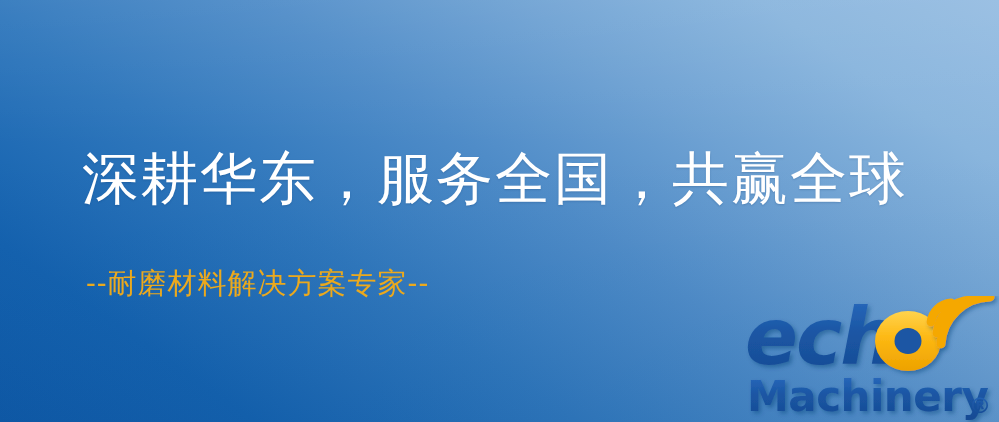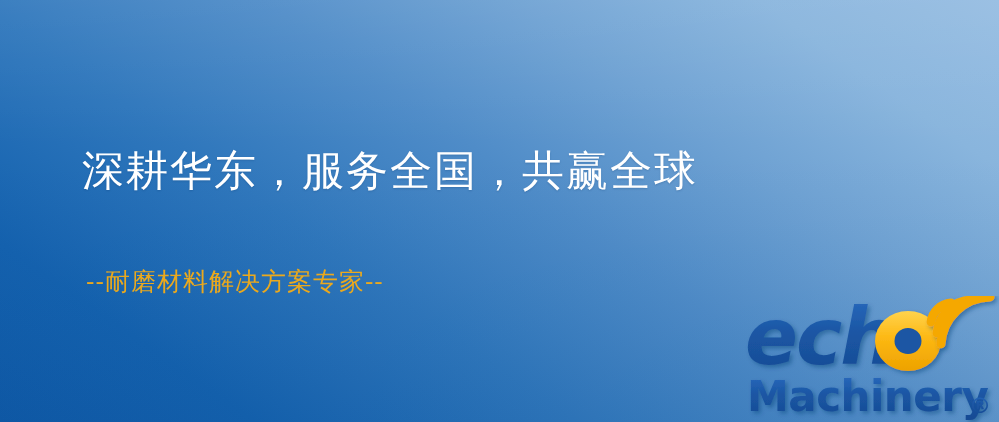--- a/index.html
+++ b/index.html
@@ -37,36 +37,36 @@
     pointer-events: none;
   }
 
   
   .headline {
     position: absolute;
     left: 82px;
     top: 150px;
     color: #ffffff;
     font-family: "DejaVu Serif", "Liberation Serif", serif;
-    font-size: 42px;
+    font-size: 57px;
     line-height: 1.0;
     letter-spacing: 2px;
     white-space: nowrap;
     font-weight: 400;
     text-shadow: 0 1px 2px rgba(10,50,100,0.22);
   }
 
   
   .subtitle {
     position: absolute;
     left: 86px;
     top: 268px;
     color: #eba91d;
     font-family: "DejaVu Serif", "Liberation Serif", serif;
-    font-size: 25px;
+    font-size: 29px;
     line-height: 1.1;
     letter-spacing: 1px;
     white-space: nowrap;
     font-weight: 400;
   }
 
   
   #logo {
     position: absolute;
     left: 745px;

